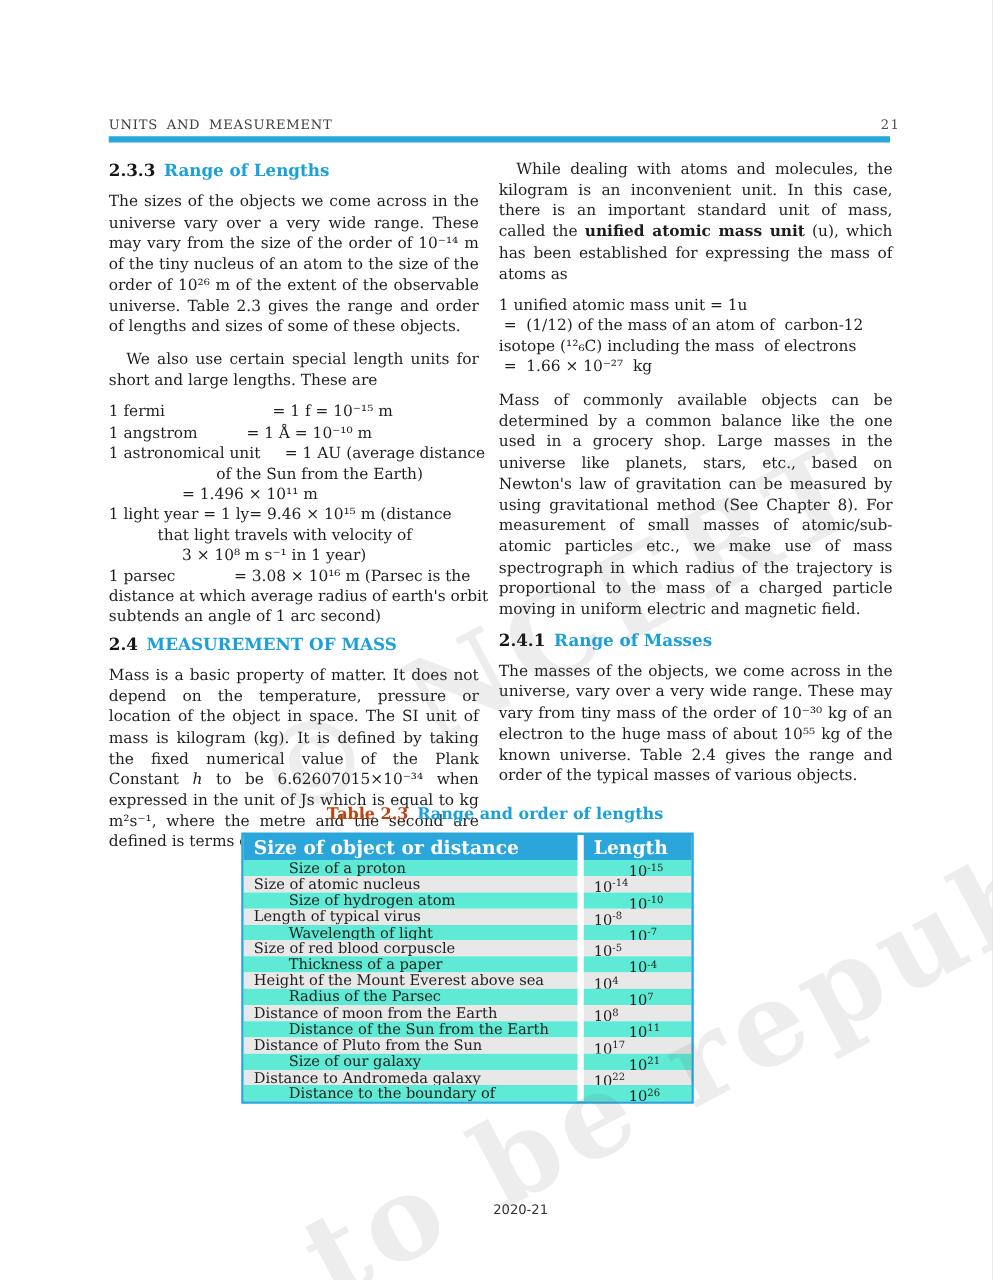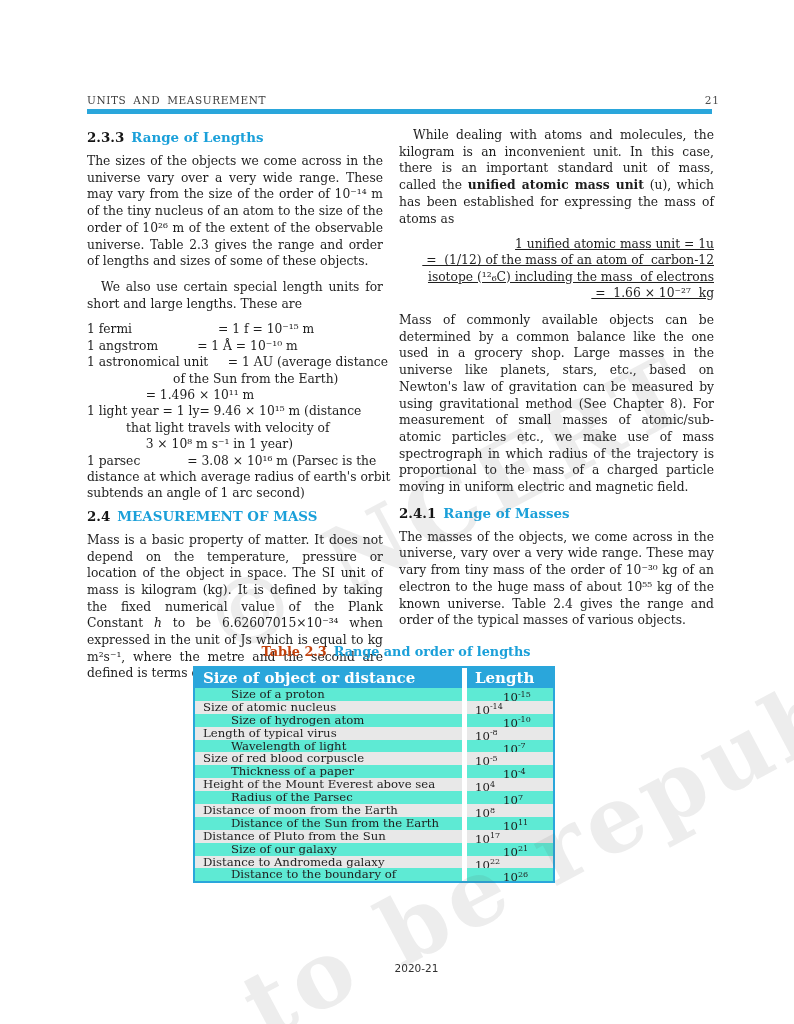--- a/index.html
+++ b/index.html
@@ -31,21 +31,21 @@
     font-size:13.4px; font-weight:bold; margin:2px 0 8px 0; text-align:left;
     line-height:16px;
   }
   h3.sec .num { color:#151515; margin-right:7px; }
   h3.sec .ttl { color:#1ba0d9; }
   .para { margin:0 0 9px 0; }
   .ind  { text-indent:14px; }
   .units { text-align:left; margin:0 0 6px 0; }
   .units .uline { white-space:pre; font-size:12.3px; line-height:16.4px; }
   .mt { margin-top:14px; }
-  .eq { text-align:right; margin:8px 0 11px 0;text-decoration:underline; }
+  .eq { text-align:left; margin:8px 0 11px 0; }
   .eq .eline { white-space:pre; font-size:12.3px; line-height:16.2px; }
   .b { font-weight:bold; }
   .i { font-style:italic; }
   sub.cs { font-size:8px; }
   
   .table-wrap {
     position:absolute; left:193px; top:644px; width:362px;
   }
   .caption { text-align:center; font-weight:bold; font-size:12.8px; margin-bottom:7px; }
   .caption .cap-num { color:#c2410c; margin-right:7px;margin-left:44px; }

